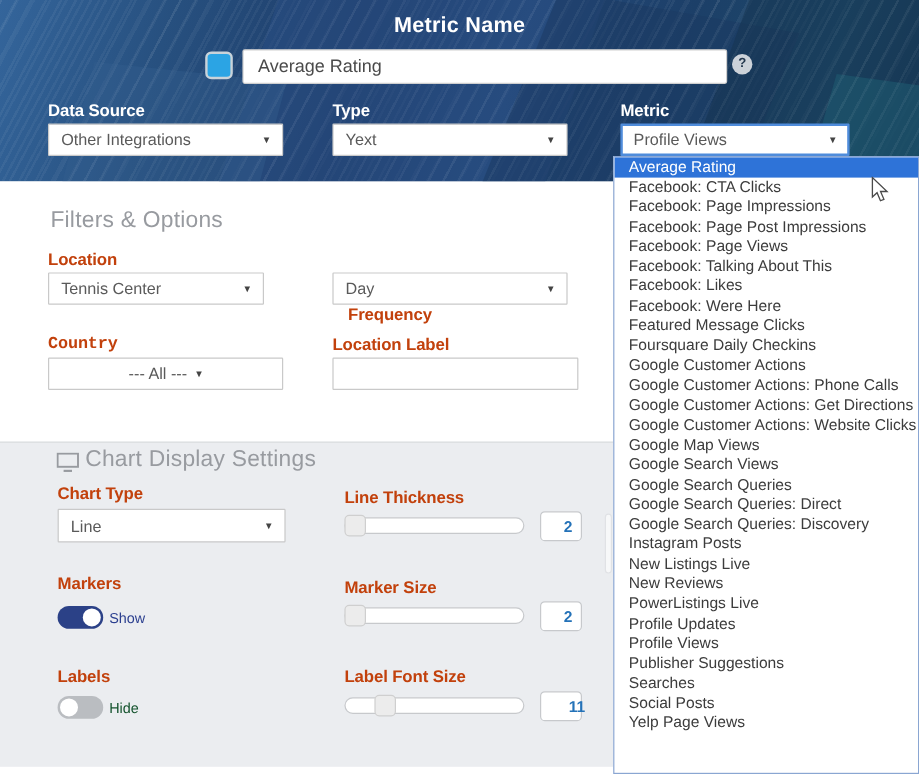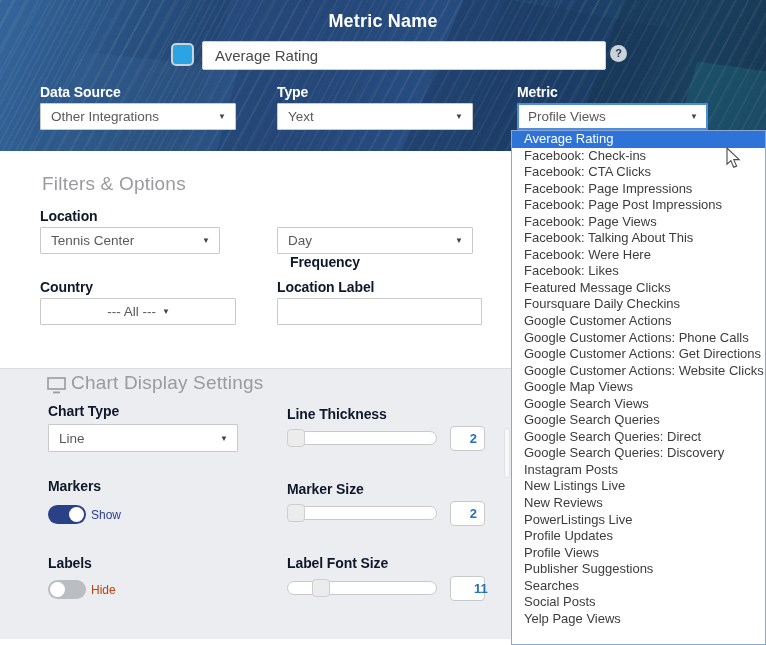--- a/index.html
+++ b/index.html
@@ -32,21 +32,21 @@
     background:#ccd2d9;color:#24384e;font-size:11px;font-weight:700;text-align:center;line-height:17px;}
   .hlabel{position:absolute;color:#fff;font-size:14px;font-weight:700;letter-spacing:-.1px;}
   
   .sel{position:absolute;height:27px;box-sizing:border-box;background:#fff;border:1px solid #c9c9c9;
     border-radius:1px;display:flex;align-items:center;justify-content:space-between;
     padding:0 9px 0 10px;font-size:13.5px;color:#5a5a5a;cursor:pointer;white-space:nowrap;}
   .sel .arr{font-size:8px;color:#444;margin-left:6px;}
   .sel.focused{border:2px solid #4f8cdb;padding:0 8px 0 9px;}
   
   .section-title{position:absolute;font-size:19px;color:#989ba0;letter-spacing:.2px;}
-  .flabel{position:absolute;font-size:14px;font-weight:700;color:#0f172a;letter-spacing:-.1px;}
+  .flabel{position:absolute;font-size:14px;font-weight:700;color:#c2410c;letter-spacing:-.1px;}
   .text-input{position:absolute;height:27px;box-sizing:border-box;border:1px solid #c9c9c9;
     border-radius:1px;background:#fff;font-size:13.5px;color:#555;padding:0 10px;font-family:inherit;outline:none;}
   
   .chart-panel{position:absolute;left:0;top:368px;width:766px;height:270px;background:#ebedf0;
     border-top:1px solid #dadcdf;}
   .monitor-icon{position:absolute;left:47px;top:377px;}
   
   .slider{position:absolute;width:150px;height:14px;box-sizing:border-box;background:#fff;
     border:1px solid #c7c9cc;border-radius:8px;}
   .slider .handle{position:absolute;top:-3px;width:18px;height:18px;background:#ececec;
@@ -58,21 +58,21 @@
     text-align:right;line-height:23px;padding-right:7px;}
   
   .toggle{position:absolute;width:38px;height:19px;border-radius:10px;cursor:pointer;}
   .toggle .knob{position:absolute;top:2px;width:15px;height:15px;border-radius:50%;background:#fff;}
   .toggle.on{background:#2b4187;}
   .toggle.on .knob{right:2px;}
   .toggle.off{background:#babdc1;}
   .toggle.off .knob{left:2px;}
   .tlabel{position:absolute;font-size:12px;}
   .tlabel.on{color:#2b3f8f;}
-  .tlabel.off{color:#c2410c;}
+  .tlabel.off{color:#14532d;}
   
   .dropdown{position:absolute;left:511px;top:130px;width:255px;height:515px;box-sizing:border-box;
     background:#fff;border:1px solid #8aa6d2;z-index:6;overflow:hidden;}
   .dd-item{height:16.55px;line-height:16.7px;padding-left:12px;font-size:13px;color:#3c3c3c;
     white-space:nowrap;overflow:hidden;cursor:pointer;}
   .dd-item.selected{background:#2e73d8;color:#fff;}
   
   .scroll-thumb{position:absolute;left:504px;top:428px;width:6px;height:50px;background:#f7f8f9;
     border:1px solid #e0e2e5;border-radius:3px;box-sizing:border-box;}
   .cursor{position:absolute;left:725px;top:147px;z-index:10;pointer-events:none;}
@@ -122,21 +122,21 @@
     <span>Tennis Center</span>
     <span class="arr">▼</span>
   </div>
 
   <div class="flabel" style="left:290px;top:208px;margin-top:46px;">Frequency</div>
   <div class="sel" style="left:277px;top:227px;width:196px;">
     <span>Day</span>
     <span class="arr">▼</span>
   </div>
 
-  <div class="flabel" style="left:40px;top:279px;">Country</div>
+  <div class="flabel" style="left:40px;top:279px;font-family:Liberation Mono, monospace;">Country</div>
   <div class="sel" style="left:40px;top:298px;width:196px;justify-content:center;">
     <span>--- All ---</span>
     <span class="arr">▼</span>
   </div>
 
   <div class="flabel" style="left:277px;top:279px;">Location Label</div>
   <input class="text-input" style="left: 277px; top: 298px; width: 205px;" value="">
 
   <div class="chart-panel"></div>
 
@@ -179,28 +179,27 @@
   <div class="flabel" style="left:287px;top:555px;">Label Font Size</div>
   <div class="slider" style="left:287px;top:581px;">
     <div class="handle pos22"></div>
   </div>
   <div class="valbox" style="left:450px;top:576px;padding-left:23px;">11</div>
 
   <div class="scroll-thumb"></div>
 
   <div class="dropdown">
       <div class="dd-item selected">Average Rating</div>
-      <div class="dd-item">Facebook: Check-ins</div>
       <div class="dd-item">Facebook: CTA Clicks</div>
       <div class="dd-item">Facebook: Page Impressions</div>
       <div class="dd-item">Facebook: Page Post Impressions</div>
       <div class="dd-item">Facebook: Page Views</div>
       <div class="dd-item">Facebook: Talking About This</div>
+      <div class="dd-item">Facebook: Likes</div>
       <div class="dd-item">Facebook: Were Here</div>
-      <div class="dd-item">Facebook: Likes</div>
       <div class="dd-item">Featured Message Clicks</div>
       <div class="dd-item">Foursquare Daily Checkins</div>
       <div class="dd-item">Google Customer Actions</div>
       <div class="dd-item">Google Customer Actions: Phone Calls</div>
       <div class="dd-item">Google Customer Actions: Get Directions</div>
       <div class="dd-item">Google Customer Actions: Website Clicks</div>
       <div class="dd-item">Google Map Views</div>
       <div class="dd-item">Google Search Views</div>
       <div class="dd-item">Google Search Queries</div>
       <div class="dd-item">Google Search Queries: Direct</div>

